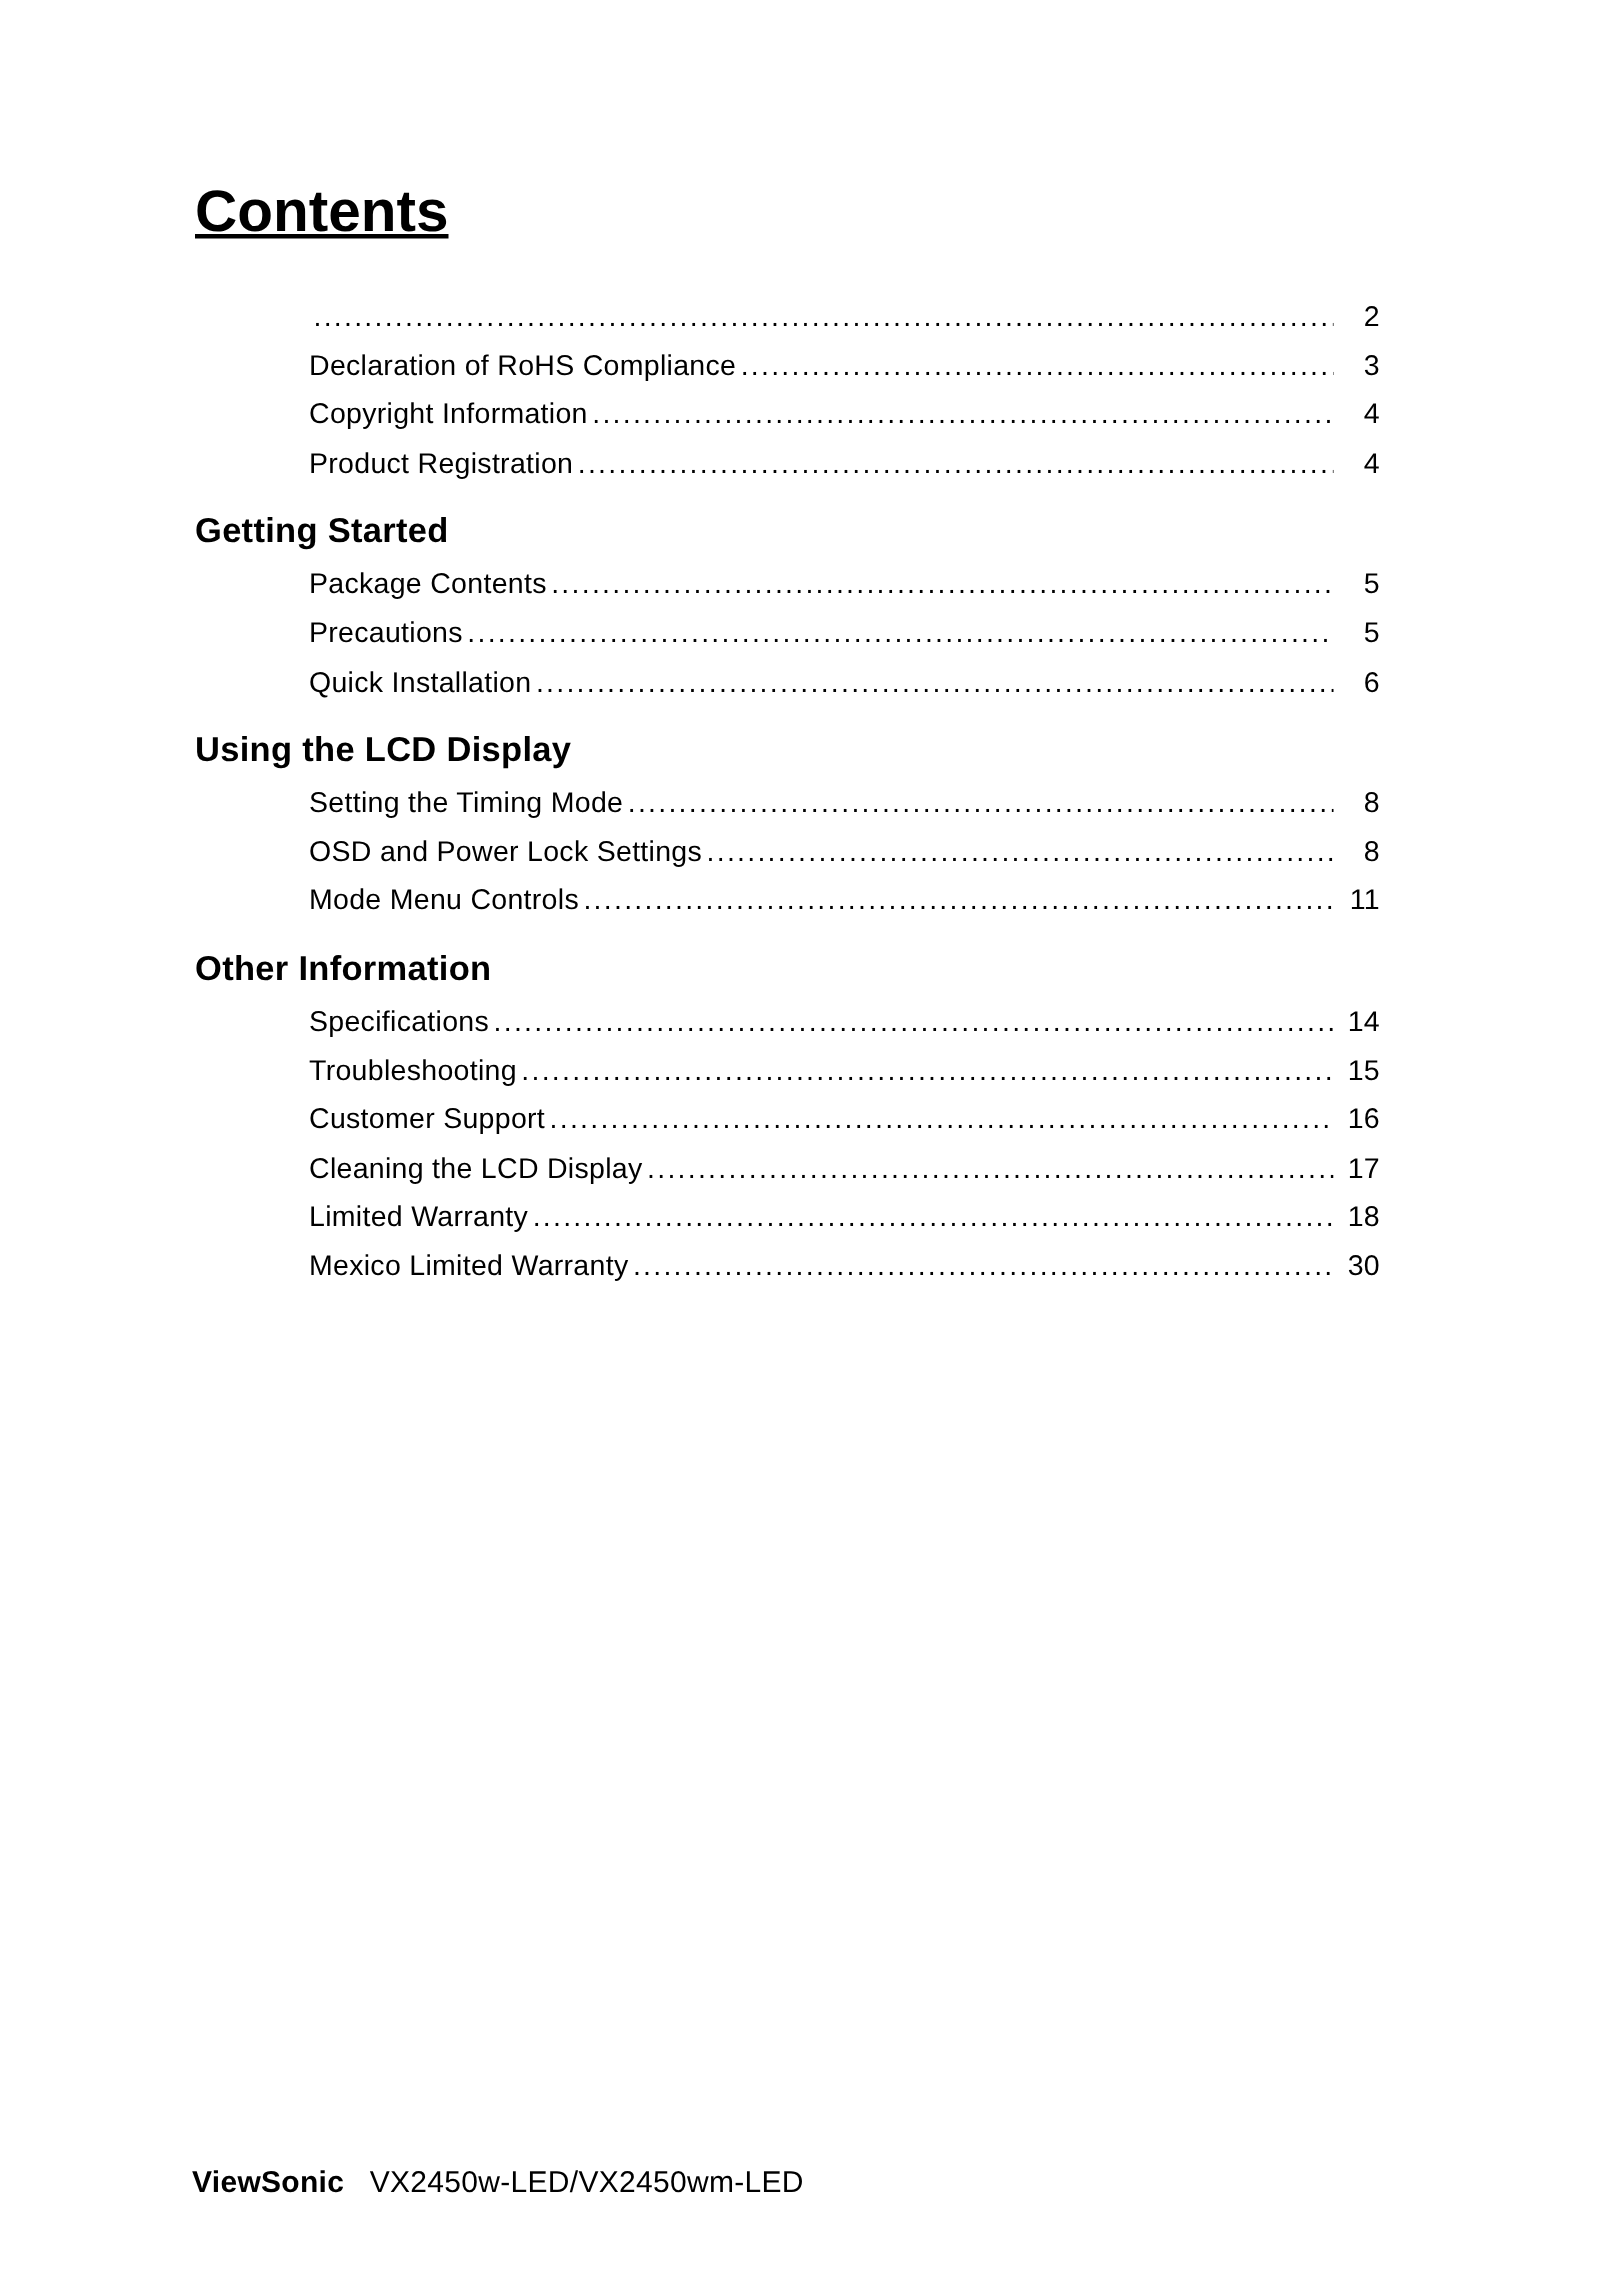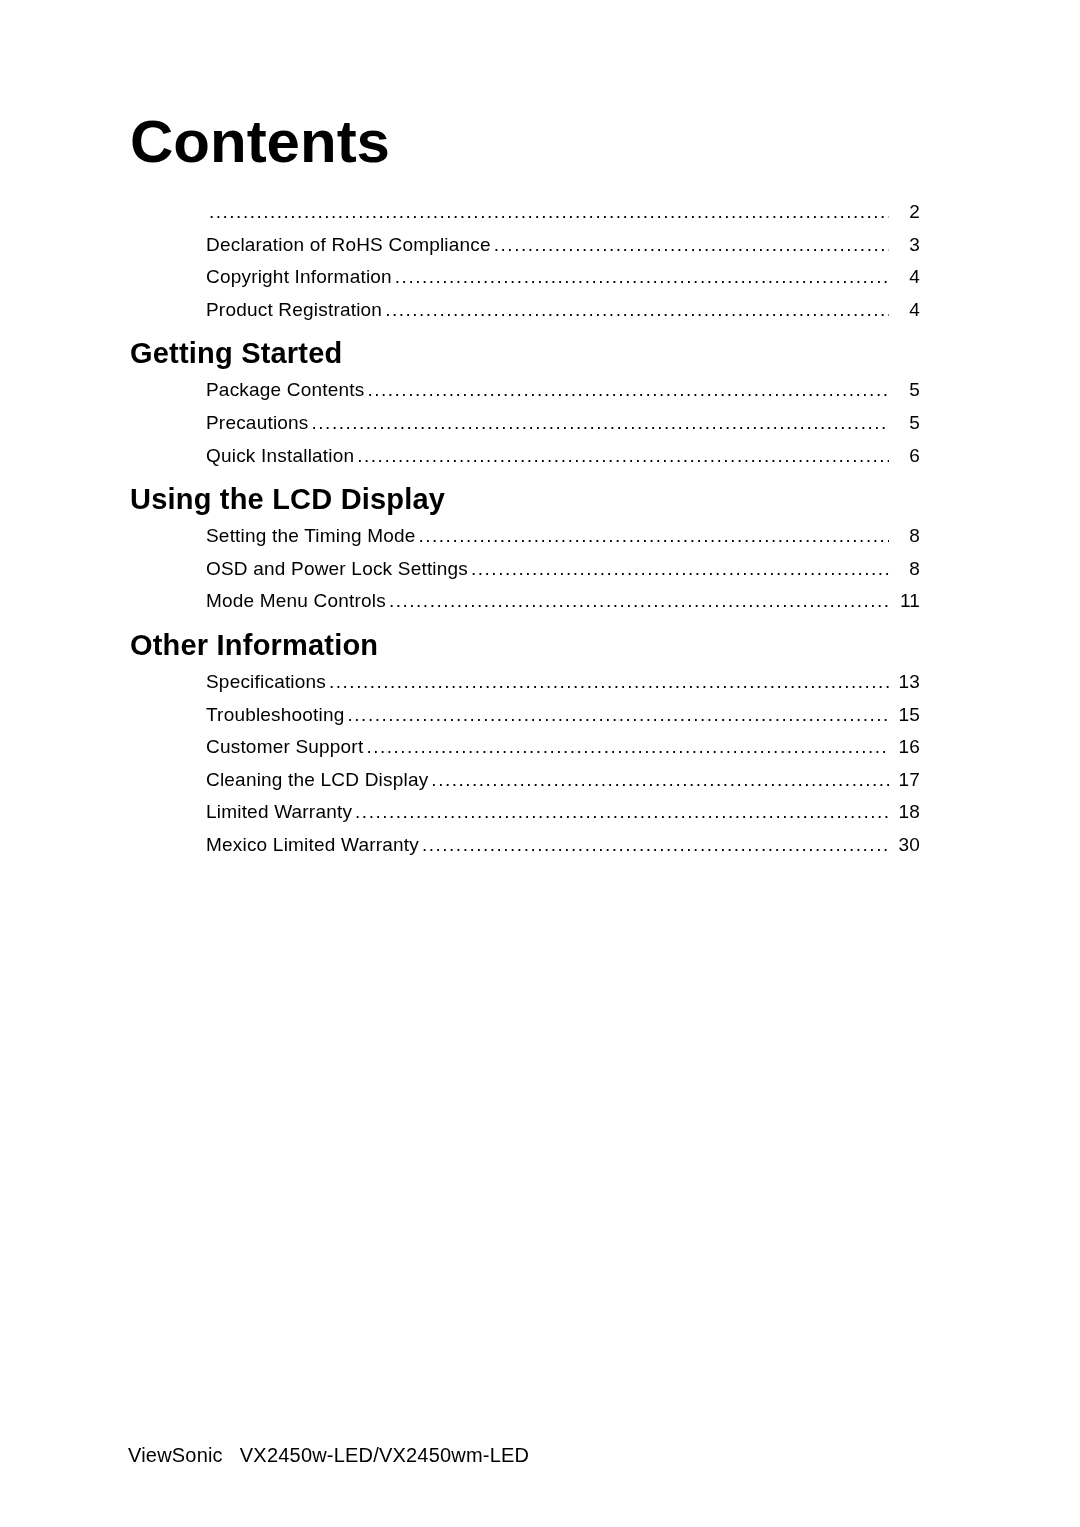--- a/index.html
+++ b/index.html
@@ -7,29 +7,30 @@
   body {
     background: #ffffff;
     color: #000000;
     font-family: "Liberation Sans", "DejaVu Sans", sans-serif;
     position: relative;
     overflow: hidden;
   }
   .page { padding: 112px 160px 0 130px; }
 
   .title {
-    font-size: 60px;
+    font-size: 39px;
     font-weight: bold;
     line-height: 60px;
+    text-decoration: underline;
   }
 
   .toc { margin-top: 24px; }
 
   .section-heading {
-    font-size: 29px;
+    font-size: 23px;
     font-weight: bold;
     line-height: 30px;
     margin: 12px 0 6px 0;
     letter-spacing: 0.2px;
   }
 
   .toc-row {
     display: flex;
     align-items: baseline;
     margin-left: 76px;
@@ -55,21 +56,21 @@
   }
 
   .footer {
     position: absolute;
     left: 128px;
     top: 1444px;
     font-size: 20px;
     display: flex;
     align-items: baseline;
   }
-  .footer-brand { font-weight: normal; letter-spacing: 0.2px; text-align: center; }
+  .footer-brand { font-weight: bold; letter-spacing: 0.2px; text-align: center; }
   .footer-model { margin-left: 17px; letter-spacing: 0.2px; }
 </style>
 </head>
 <body>
 
 <div class="page">
   <h1 class="title">Contents</h1>
 
   <div class="toc">
   <div class="section">
@@ -148,21 +149,21 @@
   </div>
 </div>
   </div>
 
   <div class="section">
     <div class="section-heading">Other Information</div>
     <div class="section-entries">
   <div class="toc-row">
     <span class="toc-label">Specifications</span>
     <span class="toc-dots"></span>
-    <span class="toc-page">13</span>
+    <span class="toc-page">14</span>
   </div>
 
   <div class="toc-row">
     <span class="toc-label">Troubleshooting</span>
     <span class="toc-dots"></span>
     <span class="toc-page">15</span>
   </div>
 
   <div class="toc-row">
     <span class="toc-label">Customer Support</span>

